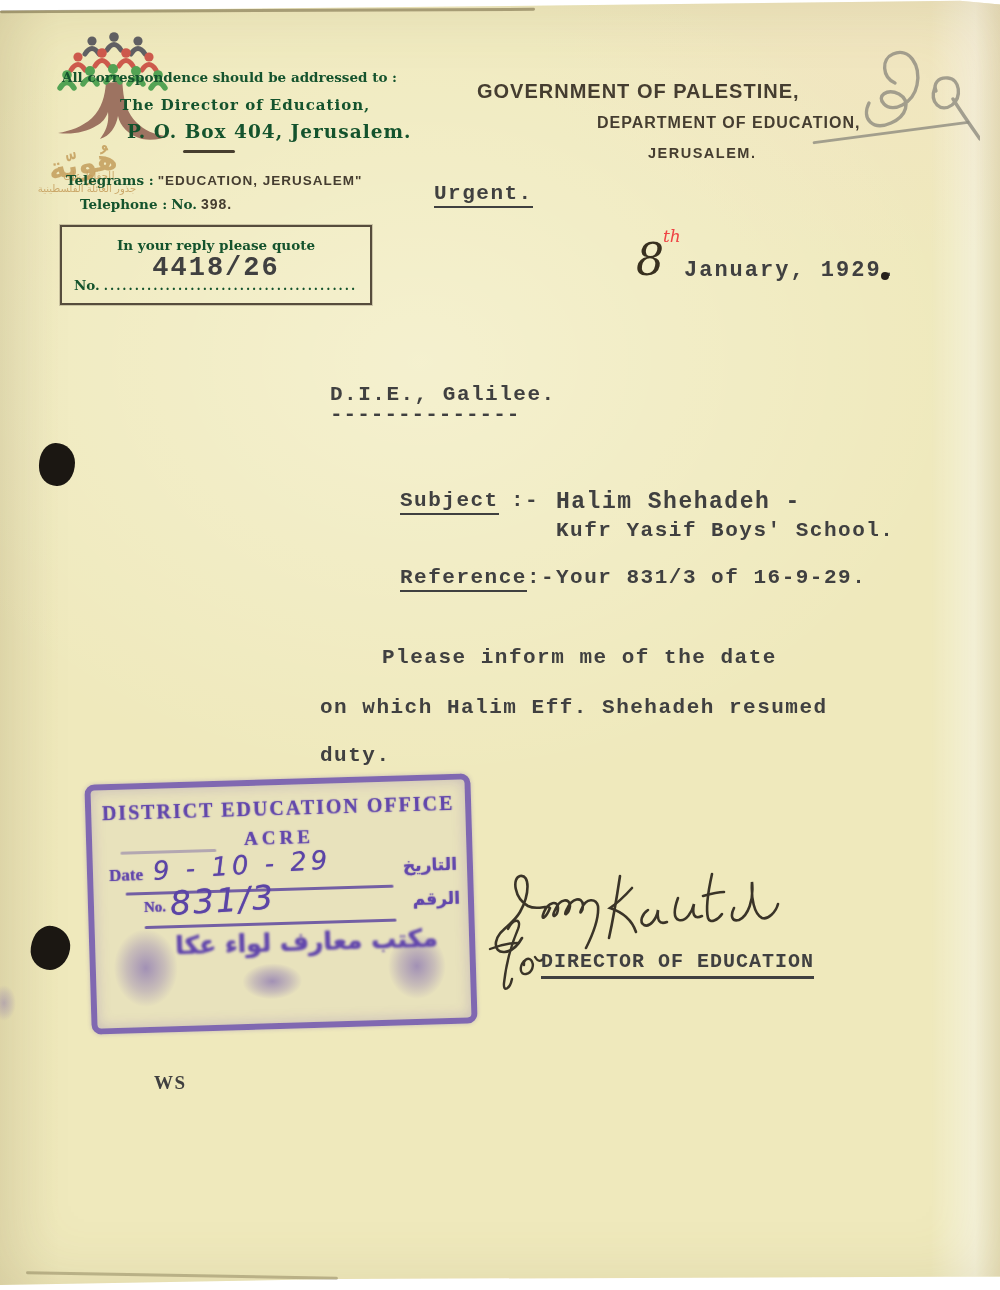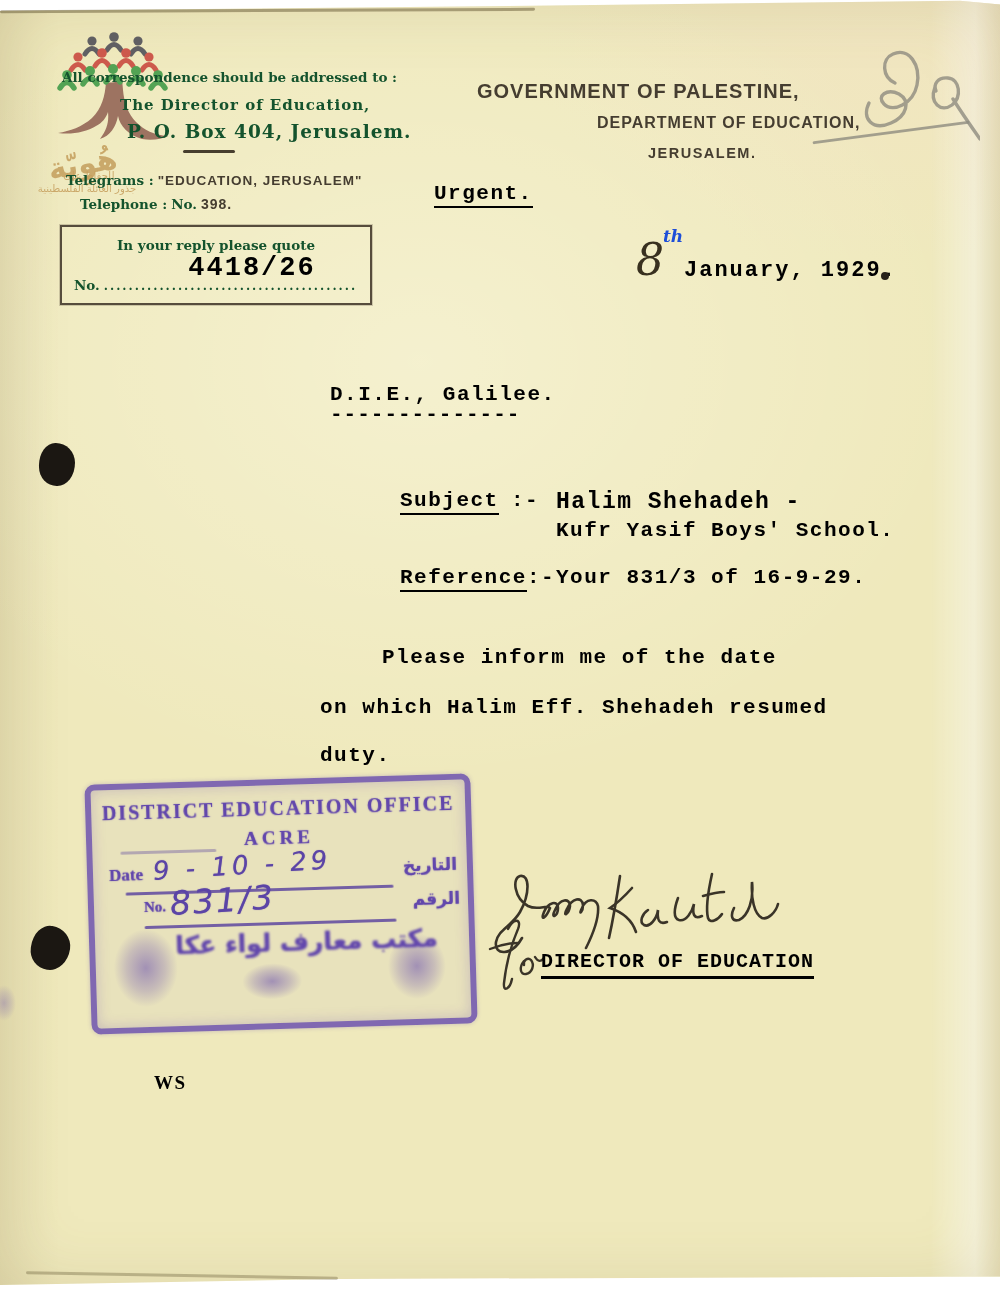--- a/index.html
+++ b/index.html
@@ -8,21 +8,21 @@
     position:absolute;inset:0;
     background:
       radial-gradient(900px 700px at 42% 28%, rgba(255,255,242,.35), rgba(255,255,242,0) 62%),
       radial-gradient(500px 300px at 88% 4%, rgba(246,220,205,.25), rgba(246,220,205,0) 70%),
       linear-gradient(90deg, rgba(120,100,50,.07), rgba(120,100,50,0) 6%, rgba(120,100,50,0) 93%, rgba(255,255,245,.55) 97.5%, rgba(235,228,190,.9) 100%),
       #efe9bc;
     clip-path: polygon(0% 0.85%, 53% 0.45%, 96% 0.05%, 100% 0.35%, 100% 98.95%, 34% 99.15%, 0% 99.62%);
     box-shadow: inset 0 0 70px rgba(125,108,60,.18);
   }
   .edge{position:absolute;background:rgba(100,88,52,.5);border-radius:2px;}
-  .typew{font-family:"Liberation Mono","DejaVu Sans Mono",monospace;font-weight:bold;color:#000000;letter-spacing:1.5px;}
+  .typew{font-family:"Liberation Mono","DejaVu Sans Mono",monospace;font-weight:bold;color:#404040;letter-spacing:1.5px;}
   .lh{font-family:"DejaVu Serif",serif;font-weight:bold;color:#14532d;}
   .gov{font-family:"Liberation Sans",sans-serif;font-weight:bold;color:#453d30;letter-spacing:1px;}
   .abs{position:absolute;white-space:nowrap;}
   .u{border-bottom:2.5px solid currentColor;padding-bottom:1px;}
   .hole{position:absolute;background:#1b1712;border-radius:46% 54% 50% 50%/53% 47% 55% 45%;}
   .stamp-ink{color:#6247ac;text-shadow:0 0 1.3px rgba(98,71,172,.85);filter:blur(.2px);}
   .stamp-line{position:absolute;background:rgba(86,62,158,.8);height:3px;border-radius:2px;filter:blur(.3px);}
   .hw{font-family:"DejaVu Sans",sans-serif;font-style:italic;color:#5b44a6;text-shadow:0 0 1px rgba(91,68,166,.7);}
   .blot{position:absolute;border-radius:50%;background:radial-gradient(closest-side, rgba(104,78,175,.55), rgba(104,78,175,.25) 60%, rgba(104,78,175,0));}
   .ar{font-family:"DejaVu Sans",sans-serif;}
@@ -92,21 +92,21 @@
     <span class="gov" style="font-size:13.5px;">"EDUCATION, JERUSALEM"</span>
   </div>
   <div class="abs" style="left:80px;top:195px;">
     <span class="lh" style="font-size:13.5px;">Telephone :</span>
     <span class="lh" style="font-size:13.5px;">No.</span>
     <span class="gov" style="font-size:14px;">398.</span>
   </div>
 
   <div class="abs" style="left:60px;top:225px;width:308px;height:76px;border:2px solid #564c3c;box-shadow:0 0 0 1px rgba(86,76,60,.25);">
     <div class="abs lh" style="left:0;top:10px;width:100%;text-align:center;font-size:13.5px;">In your reply please quote</div>
-    <div class="abs typew" style="left:0;top:26px;width:100%;text-align:center;font-size:27px;letter-spacing:2px;margin-left:36px;">4418/26</div>
+    <div class="abs typew" style="left:0;top:26px;width:100%;text-align:center;font-size:27px;letter-spacing:2px;">4418/26</div>
     <div class="abs" style="left:12px;top:49px;width:284px;overflow:hidden;">
       <span class="lh" style="font-size:13.5px;">No.</span>
       <span class="lh" style="font-size:12px;letter-spacing:2px;">.................................................</span>
     </div>
   </div>
 
   <div class="abs gov" style="left:477px;top:80px;font-size:20px;">GOVERNMENT OF PALESTINE,</div>
   <div class="abs gov" style="left:597px;top:114px;font-size:16px;">DEPARTMENT OF EDUCATION,</div>
   <div class="abs gov" style="left:648px;top:145px;font-size:14.5px;letter-spacing:1.5px;">JERUSALEM.</div>
 
@@ -115,21 +115,21 @@
       <path d="M24,70 C16,86 28,98 46,90 C62,83 66,68 54,61 C42,55 31,63 39,71 C48,80 68,71 72,52 C76,32 64,14 48,21 C36,26 37,44 50,50"></path>
       <path d="M90,54 C84,70 96,80 107,72 C117,64 115,46 103,45 C93,44 88,51 91,58"></path>
       <path d="M108,66 C118,82 128,96 135,106"></path>
     </g>
   </svg>
   <div class="edge" style="left:812px;top:131px;width:158px;height:3px;background:#8f8c80;opacity:.8;transform:rotate(-7.5deg);"></div>
 
   <div class="abs typew u" style="left:434px;top:182px;font-size:21px;">Urgent.</div>
 
   <div class="abs" style="left:636px;top:238px;font-family:'DejaVu Serif',serif;font-style:italic;font-size:44px;color:#38301f;line-height:1;">8</div>
-  <div class="abs" style="left:663px;top:226px;font-family:'DejaVu Serif',serif;font-style:italic;font-weight:bold;font-size:17px;color:#1d4ed8;">th</div>
+  <div class="abs" style="left:663px;top:226px;font-family:'DejaVu Serif',serif;font-style:italic;font-weight:normal;font-size:17px;color:#ef4444;">th</div>
   <div class="abs typew" style="left:684px;top:258px;font-size:22px;letter-spacing:2px;">January, 1929.</div>
 
   <div class="abs typew" style="left:330px;top:383px;font-size:21px;">D.I.E., Galilee.</div>
   <div class="abs typew" style="left:330px;top:403px;font-size:21px;letter-spacing:1px;">--------------</div>
 
   <div class="abs typew u" style="left:400px;top:489px;font-size:21px;">Subject</div>
   <div class="abs typew" style="left:511px;top:489px;font-size:21px;">:-</div>
   <div class="abs typew" style="left:556px;top:489px;font-size:23px;">Halim Shehadeh -</div>
   <div class="abs typew" style="left:556px;top:519px;font-size:21px;text-align:right;">Kufr Yasif Boys' School.</div>
 

